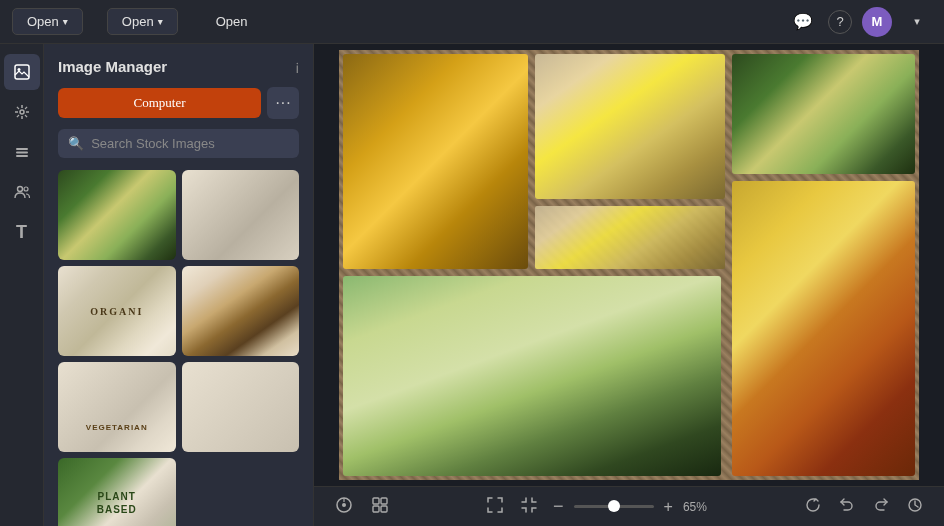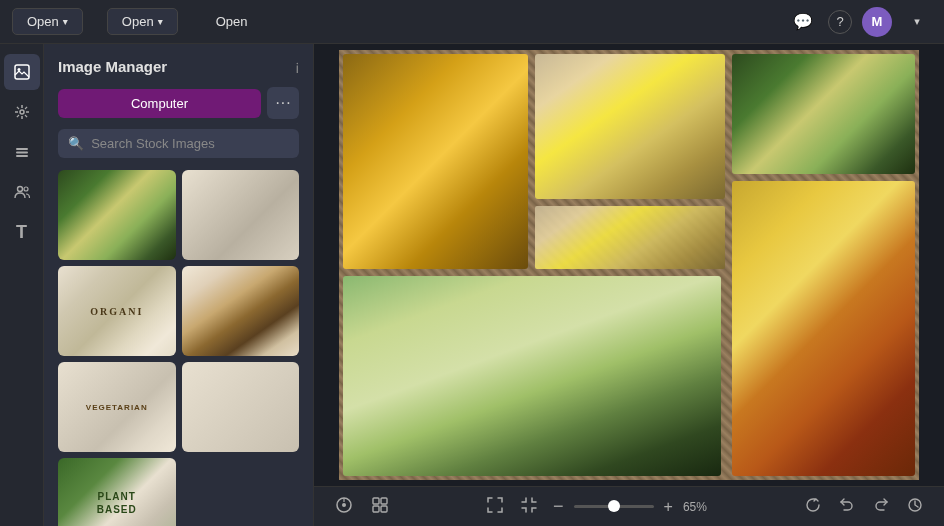--- a/index.html
+++ b/index.html
@@ -168,27 +168,28 @@
     }
     .panel-buttons {
       display: flex;
       align-items: center;
       gap: 6px;
       padding: 0 14px 10px;
     }
     .btn-computer {
       flex: 1;
       padding: 7px 11px;
-      background: #701a75;
+      background: #c2410c;
       border: none;
       border-radius: 6px;
       color: #fff;
       font-size: 13px;
       font-weight: 500;
       cursor: pointer;
+      font-family: Liberation Serif, serif;
     }
     .btn-more {
       width: 32px;
       height: 32px;
       display: flex;
       align-items: center;
       justify-content: center;
       background: #3a3f52;
       border: none;
       border-radius: 6px;
@@ -464,21 +465,21 @@
       <div class="thumb img-texture1"></div>
 
       <div class="thumb img-organic">
         <div class="thumb-inner" style="width:100%;height:100%;display:flex;align-items:center;justify-content:center;">
           <span style="font-family:serif;font-size:10px;color:#4a3818;letter-spacing:2px;font-weight:bold;">ORGANI</span>
         </div>
       </div>
 
       <div class="thumb img-plant-pot"></div>
       <div class="thumb img-vegetarian">
-        <div class="thumb-inner" style="width:100%;height:100%;display:flex;align-items:center;justify-content:center;">
+        <div class="thumb-inner" style="width:100%;height:100%;display:flex;align-items:center;justify-content:center;margin-top:20px;">
           <span style="font-size:8px;color:#5a4018;letter-spacing:1px;font-weight:bold;">VEGETARIAN</span>
         </div>
       </div>
 
       <div class="thumb" style="background:linear-gradient(135deg,#e8e0d0 0%,#d8d0c0 50%,#c8c0b0 100%);"></div>
       <div class="thumb" style="background:linear-gradient(135deg,#3a6828 0%,#5a8840 30%,#e8e0d0 55%,#c8c0b0 75%,#a8b090 100%);">
         <div class="thumb-inner" style="width:100%;height:100%;display:flex;align-items:center;justify-content:center;">
           <span style="font-size:10px;color:#2a4818;letter-spacing:1px;font-weight:bold;line-height:1.3;text-align:center;">PLANT<br>BASED</span>
         </div>
       </div>

